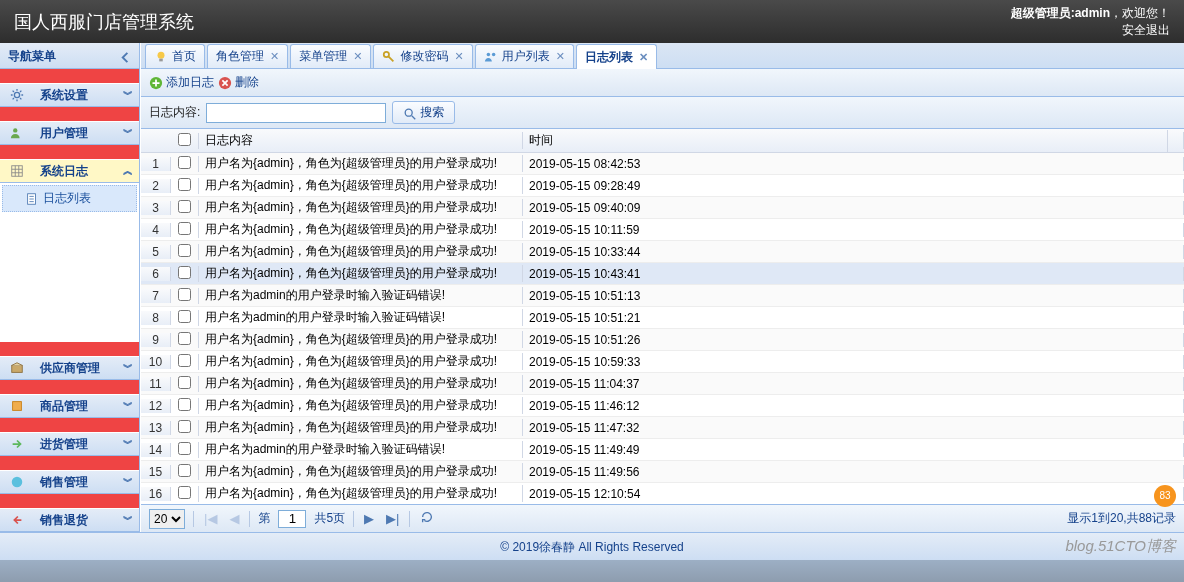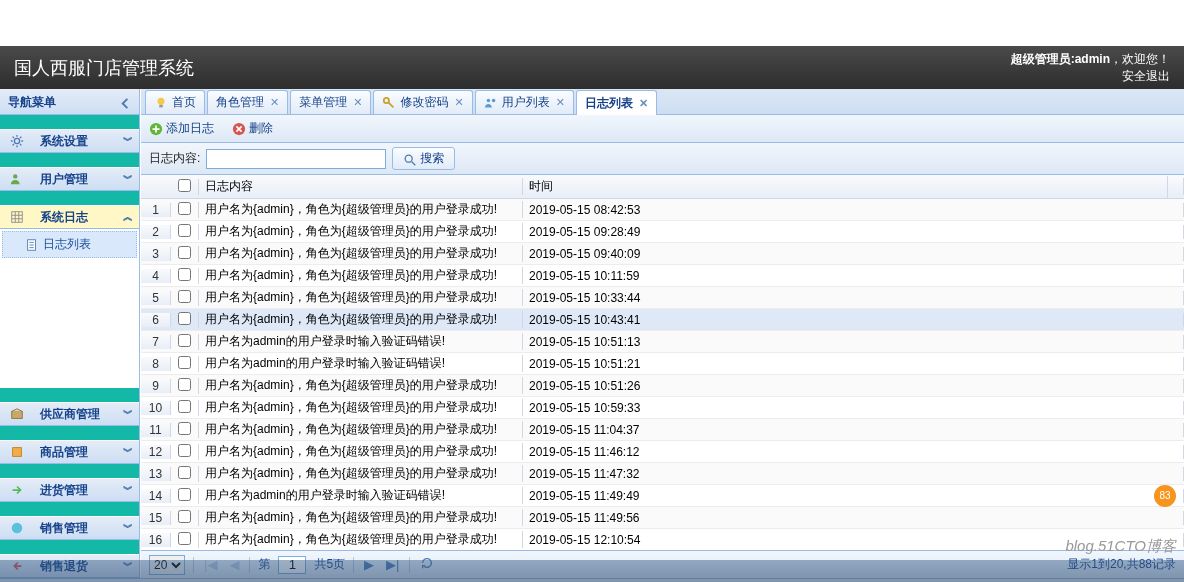--- a/index.html
+++ b/index.html
@@ -1,36 +1,36 @@
 <!DOCTYPE html>
 <html><head>
 <meta charset="utf-8">
 <style>
 * { box-sizing: border-box; margin: 0; padding: 0; }
 body { font-family: "Microsoft YaHei", Arial, sans-serif; font-size: 12px; background: #fff; overflow: hidden; width: 1184px; height: 582px; position: relative; }
-.header { background: linear-gradient(#4a4a4a,#2d2d2d); color: #fff; height: 43px; display: flex; justify-content: space-between; align-items: center; padding: 0 14px; margin-top: 46px; }
+.header { background: linear-gradient(#4a4a4a,#2d2d2d); color: #fff; height: 43px; display: flex; justify-content: space-between; align-items: center; padding: 0 14px; }
 .header .title { font-size: 18px; font-weight: 500; }
 .header .right { text-align: right; font-size: 12px; line-height: 1.4; }
 .header .right b { font-weight: bold; }
 .main { display: flex; height: 489px; }
-.sidebar { width: 140px; border-right: 1px solid #99bbe8; background: #14b8a6; display: flex; flex-direction: column; }
+.sidebar { width: 140px; border-right: 1px solid #99bbe8; background: #ef4444; display: flex; flex-direction: column; }
 .nav-title { background: linear-gradient(#e4ecf7,#cddef3); border-bottom: 1px solid #99bbe8; height: 26px; line-height: 26px; padding: 0 8px; font-weight: bold; color: #15428b; position: relative; }
 .nav-title .collapse-icon { position: absolute; right: 6px; top: 5px; width: 15px; height: 15px; }
 .panel-head { background: linear-gradient(#e4ecf7,#cddef3); border-top: 1px solid #fff; border-bottom: 1px solid #99bbe8; height: 24px; line-height: 24px; padding: 0 10px; color: #15428b; font-weight: bold; position: relative; cursor: pointer; display: flex; align-items: center; gap: 16px; margin-top: 14px; }
 .panel-head .chev { position: absolute; right: 6px; color: #4e79b2; font-size: 10px; }
 .panel-head.active { background: #fff8c6; }
 .panel-body { background: #fff; flex: 0 0 auto; }
 .panel-body.fill { flex: 1 1 auto; }
 .tree-item { padding: 4px 6px 4px 22px; background: #d9e8fb; border: 1px dotted #99bbe8; margin: 2px; color: #1a4f9c; cursor: pointer; display: flex; align-items: center; gap: 4px; }
 .content { flex: 1; display: flex; flex-direction: column; background: #dfe8f6; border-left: 1px solid #fff; }
 .tabs { display: flex; background: linear-gradient(#dbe6f4,#cddef3); border-bottom: 1px solid #99bbe8; height: 26px; align-items: flex-end; padding-left: 4px; gap: 2px; }
 .tab { display: flex; align-items: center; gap: 4px; background: linear-gradient(#fafcff,#e1ebf8); border: 1px solid #99bbe8; border-bottom: none; border-radius: 3px 3px 0 0; height: 24px; padding: 8px 8px; color: #15428b; cursor: pointer; font-size: 12px; }
 .tab.active { background: #fff; font-weight: bold; height: 25px; margin-bottom: -1px; }
 .tab .close { color: #6b8ebf; font-size: 11px; margin-left: 2px; }
-.toolbar { background: linear-gradient(#f1f6fc,#dde8f5); border-bottom: 1px solid #99bbe8; height: 28px; display: flex; align-items: center; padding: 0 8px; gap: 18px; }
+.toolbar { background: linear-gradient(#f1f6fc,#dde8f5); border-bottom: 1px solid #99bbe8; height: 28px; display: flex; align-items: center; padding: 0 8px; gap: 4px; }
 .tb-btn { display: flex; align-items: center; gap: 3px; color: #15428b; cursor: pointer; }
 .searchbar { background: linear-gradient(#f1f6fc,#dde8f5); border-bottom: 1px solid #99bbe8; height: 32px; display: flex; align-items: center; padding: 0 8px; gap: 6px; color: #222; }
 .searchbar input[type=text] { width: 180px; height: 20px; border: 1px solid #7eadd9; padding: 0 3px; }
 .search-btn { display: flex; align-items: flex-end; gap: 3px; border: 1px solid #99bbe8; background: linear-gradient(#fafcff,#e1ebf8); border-radius: 3px; padding: 2px 10px; color: #15428b; cursor: pointer; }
 .grid-wrap { flex: 1; background: #fff; overflow: hidden; position: relative; }
 .grid-head { display: flex; background: linear-gradient(#f9fafc,#e8eef7); border-bottom: 1px solid #d0d7e5; height: 24px; align-items: center; }
 .col-num { width: 30px; text-align: center; border-right: 1px solid #d0d7e5; flex-shrink: 0; }
 .col-chk { width: 28px; text-align: center; border-right: 1px solid #d0d7e5; flex-shrink: 0; }
 .col-content { width: 324px; padding-left: 6px; border-right: 1px solid #d0d7e5; flex-shrink: 0; }
 .col-time { flex: 1; padding-left: 6px; border-right: 1px solid #d0d7e5; }

